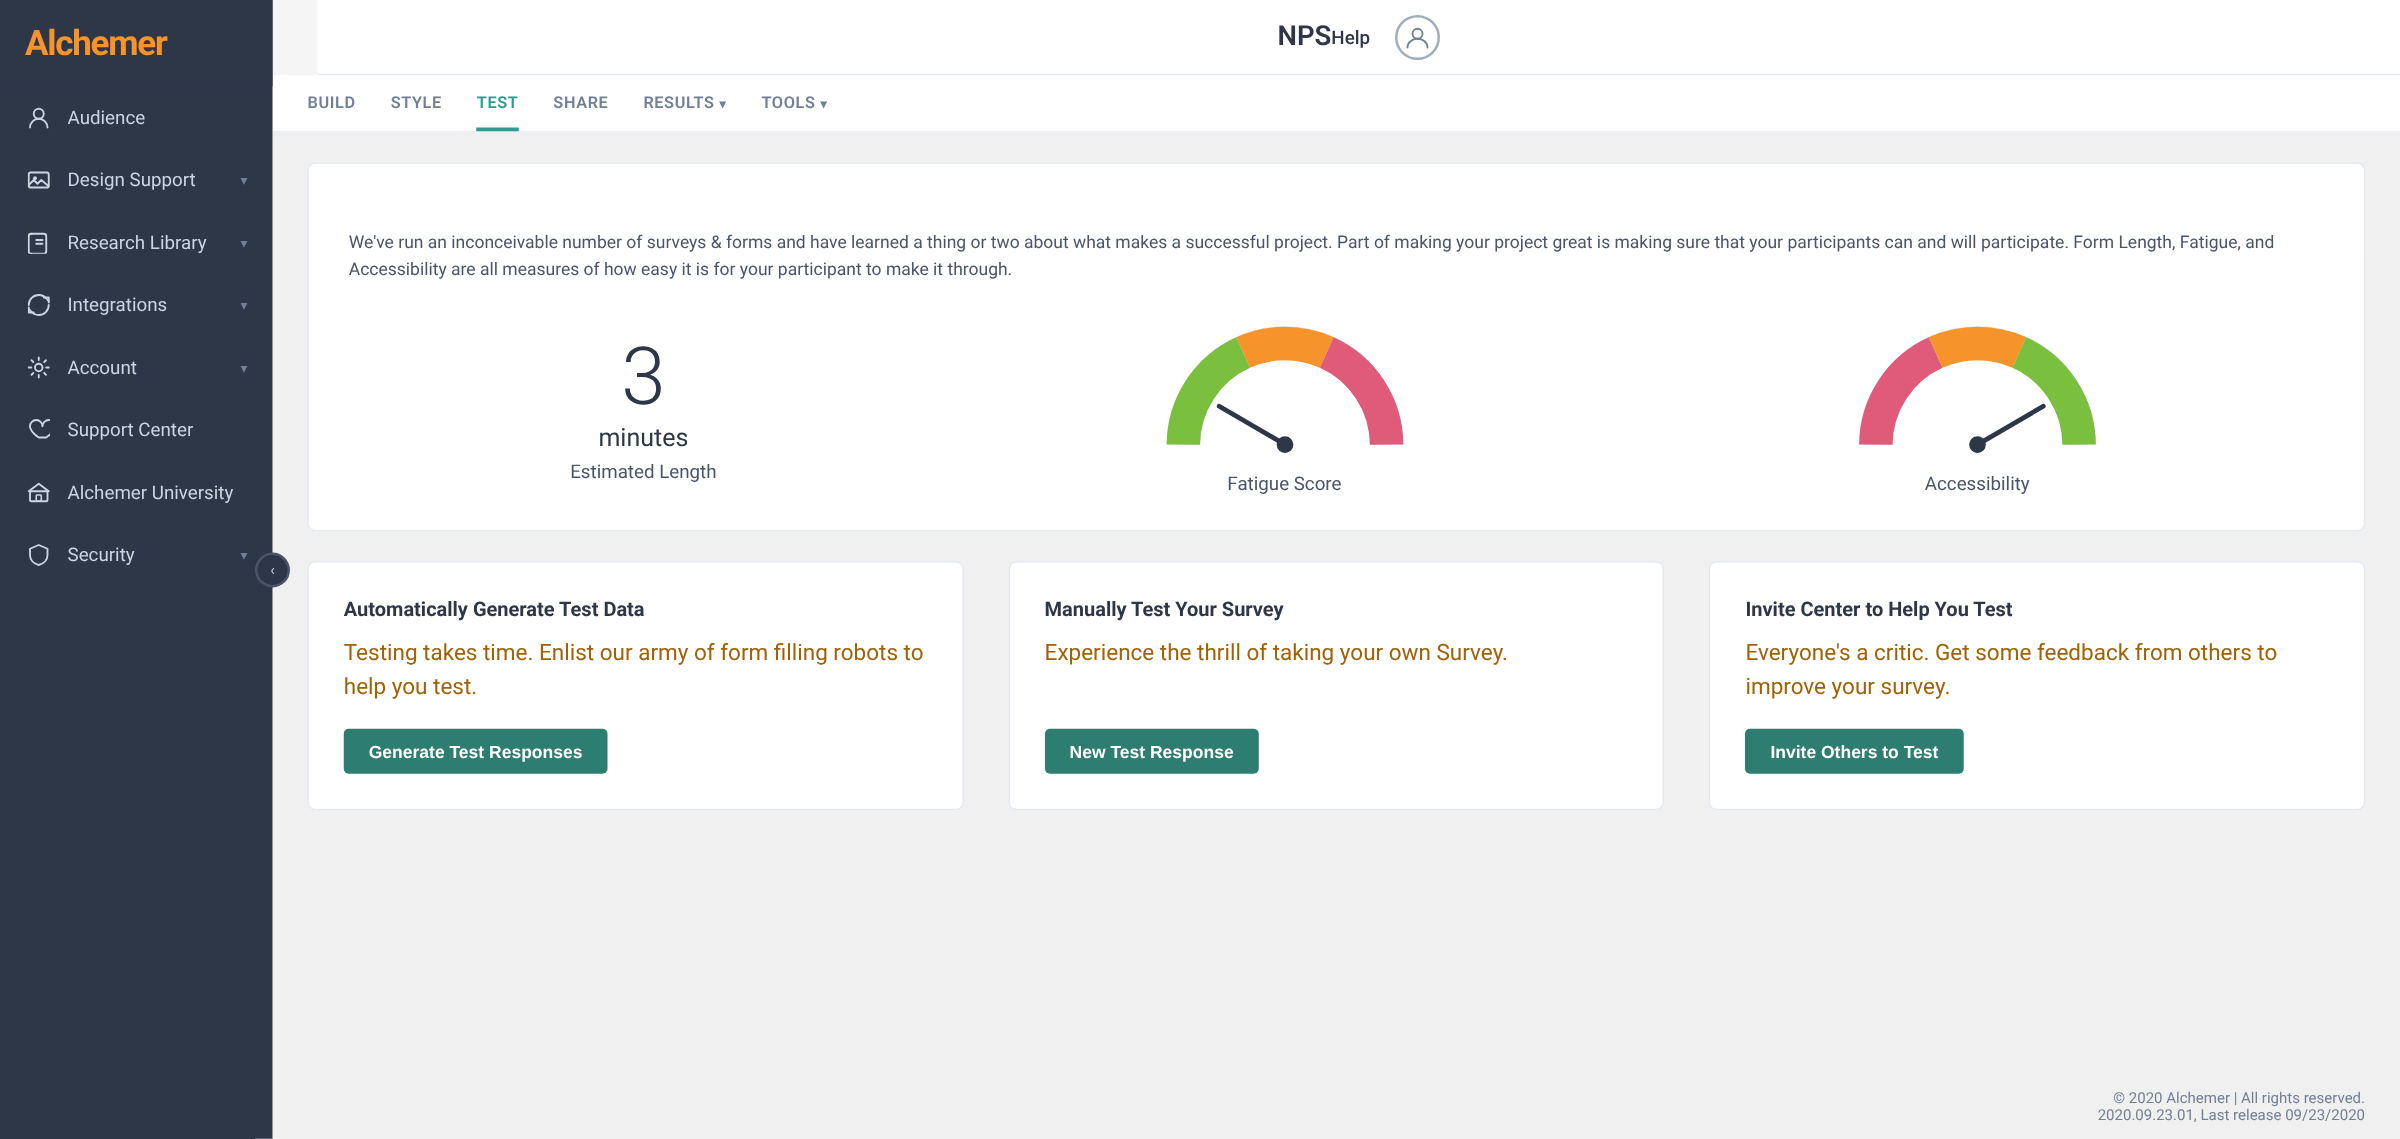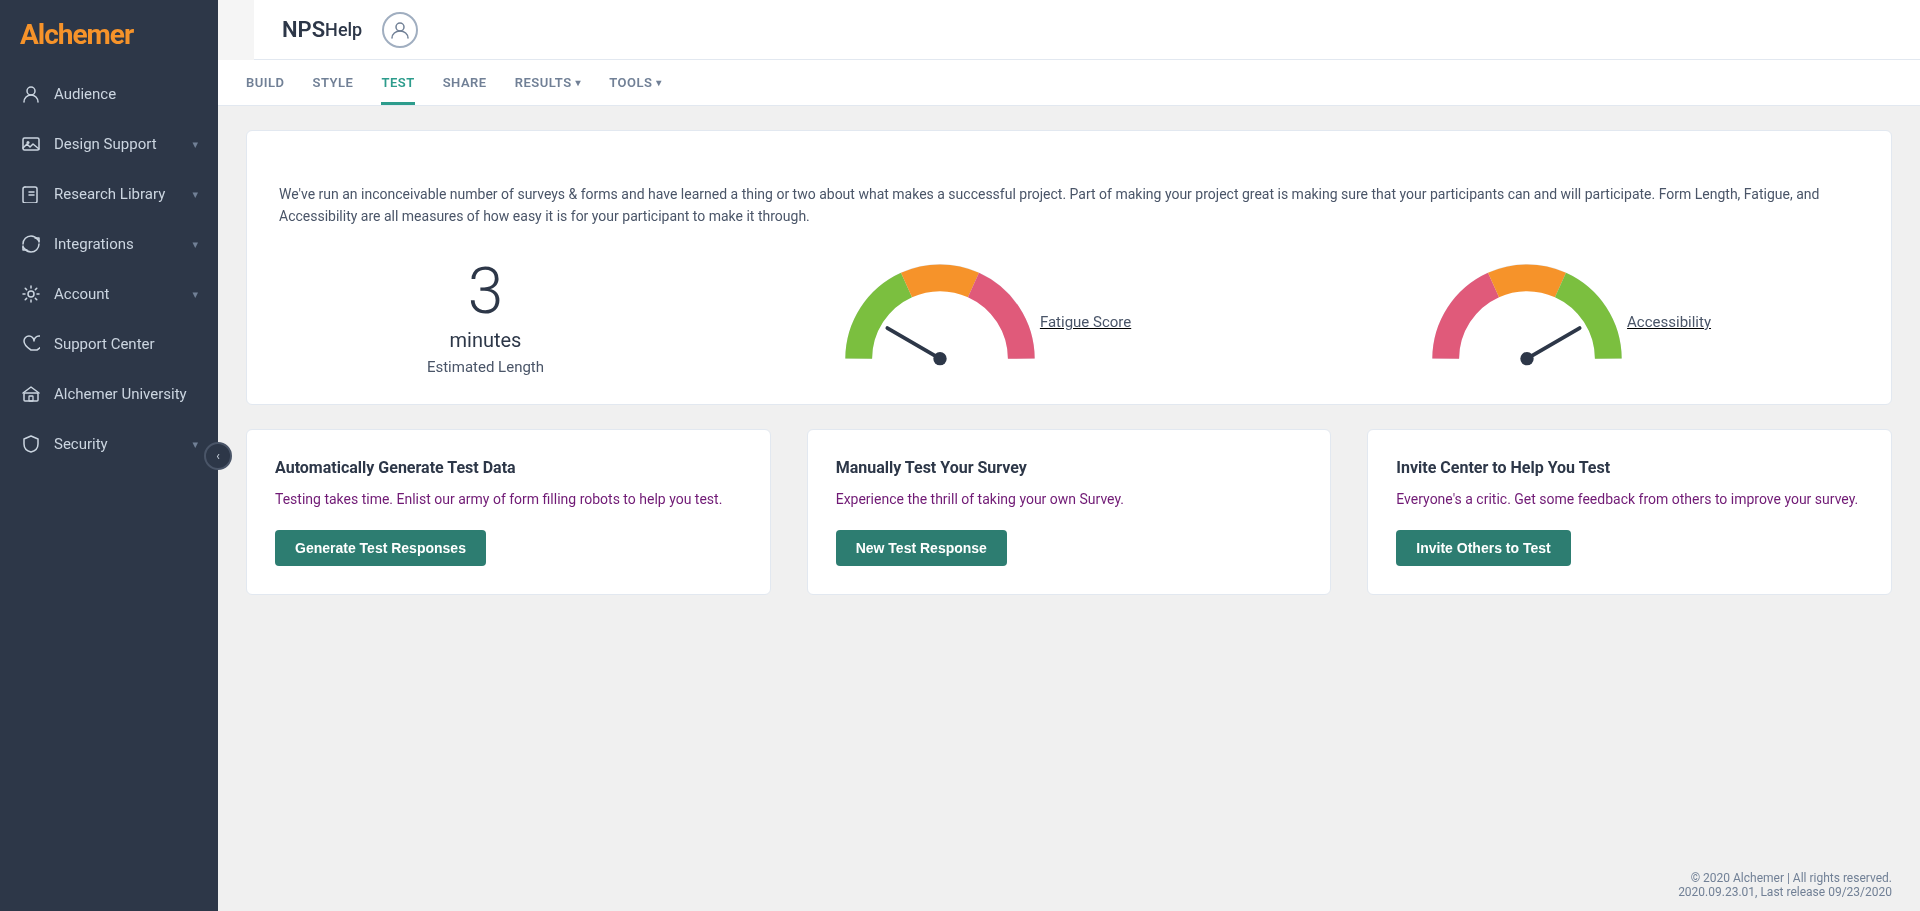--- a/index.html
+++ b/index.html
@@ -65,28 +65,28 @@
       overflow: hidden;
     }
 
     
     #topbar {
       background: #fff;
       border-bottom: 1px solid #e2e8f0;
       padding: 0 28px;
       display: flex;
       align-items: center;
-      justify-content: flex-start;
+      justify-content: center;
       height: 60px;
       flex-shrink: 0;
       margin-left: 36px;
     }
     #topbar-title { font-size: 22px; font-weight: 600; color: #2d3748; }
     #topbar-right { display: flex; align-items: center; gap: 20px; }
-    #help-link { font-size: 18px; color: #2d3748; cursor: pointer; font-weight: 500; }
+    #help-link { font-size: 15px; color: #2d3748; cursor: pointer; font-weight: 500; }
     #user-avatar {
       width: 36px; height: 36px; border-radius: 50%;
       border: 2px solid #a0aec0;
       display: flex; align-items: center; justify-content: center;
       cursor: pointer; color: #718096; font-size: 18px;
     }
 
     
     #nav-tabs {
       background: #fff;
@@ -141,21 +141,21 @@
       justify-content: space-around;
     }
     .metric-item {
       display: flex; flex-direction: column; align-items: center;
     }
     .metric-number { font-size: 64px; font-weight: 300; color: #2d3748; line-height: 1; }
     .metric-unit { font-size: 20px; color: #2d3748; margin-top: 4px; }
     .metric-label { font-size: 15px; color: #4a5568; margin-top: 6px; }
 
     
-    .gauge-container { display: flex; flex-direction: row; align-items: center; text-decoration: underline; }
+    .gauge-container { display: flex; flex-direction: column; align-items: center; }
     .gauge-label { font-size: 15px; color: #4a5568; margin-top: 8px; }
     .gauge-svg { width: 200px; height: 110px; }
 
     
     .action-cards-row {
       display: flex;
       gap: 36px;
     }
     .action-card {
       flex: 1;
@@ -166,22 +166,22 @@
       display: flex;
       flex-direction: column;
     }
     .action-card h3 {
       font-size: 16px;
       font-weight: 700;
       color: #2d3748;
       margin-bottom: 12px;
     }
     .action-card p {
-      font-size: 14px;
-      color: #701a75;
+      font-size: 18px;
+      color: #a16207;
       line-height: 1.5;
       flex: 1;
       margin-bottom: 20px;
     }
     .action-btn {
       display: inline-block;
       background: #2d7d71;
       color: #fff;
       font-size: 14px;
       font-weight: 600;

